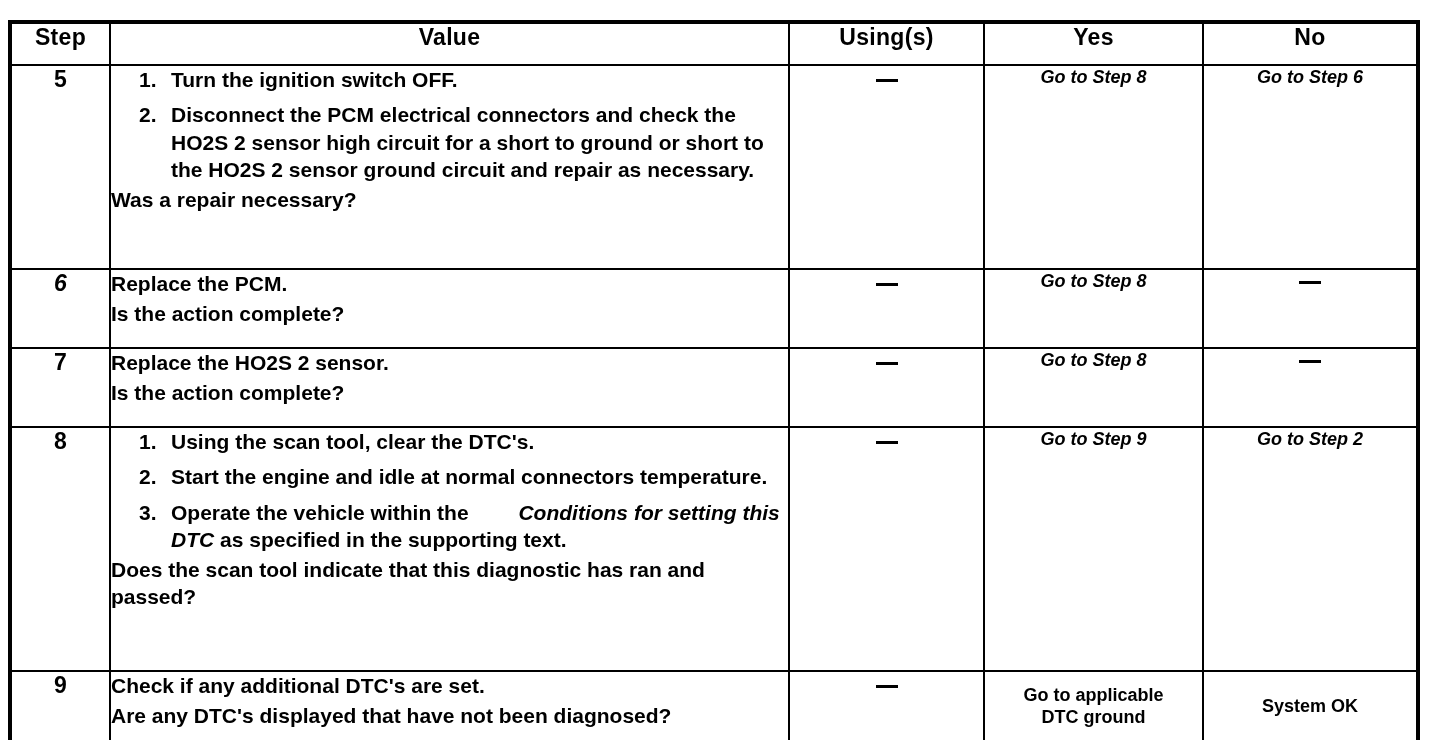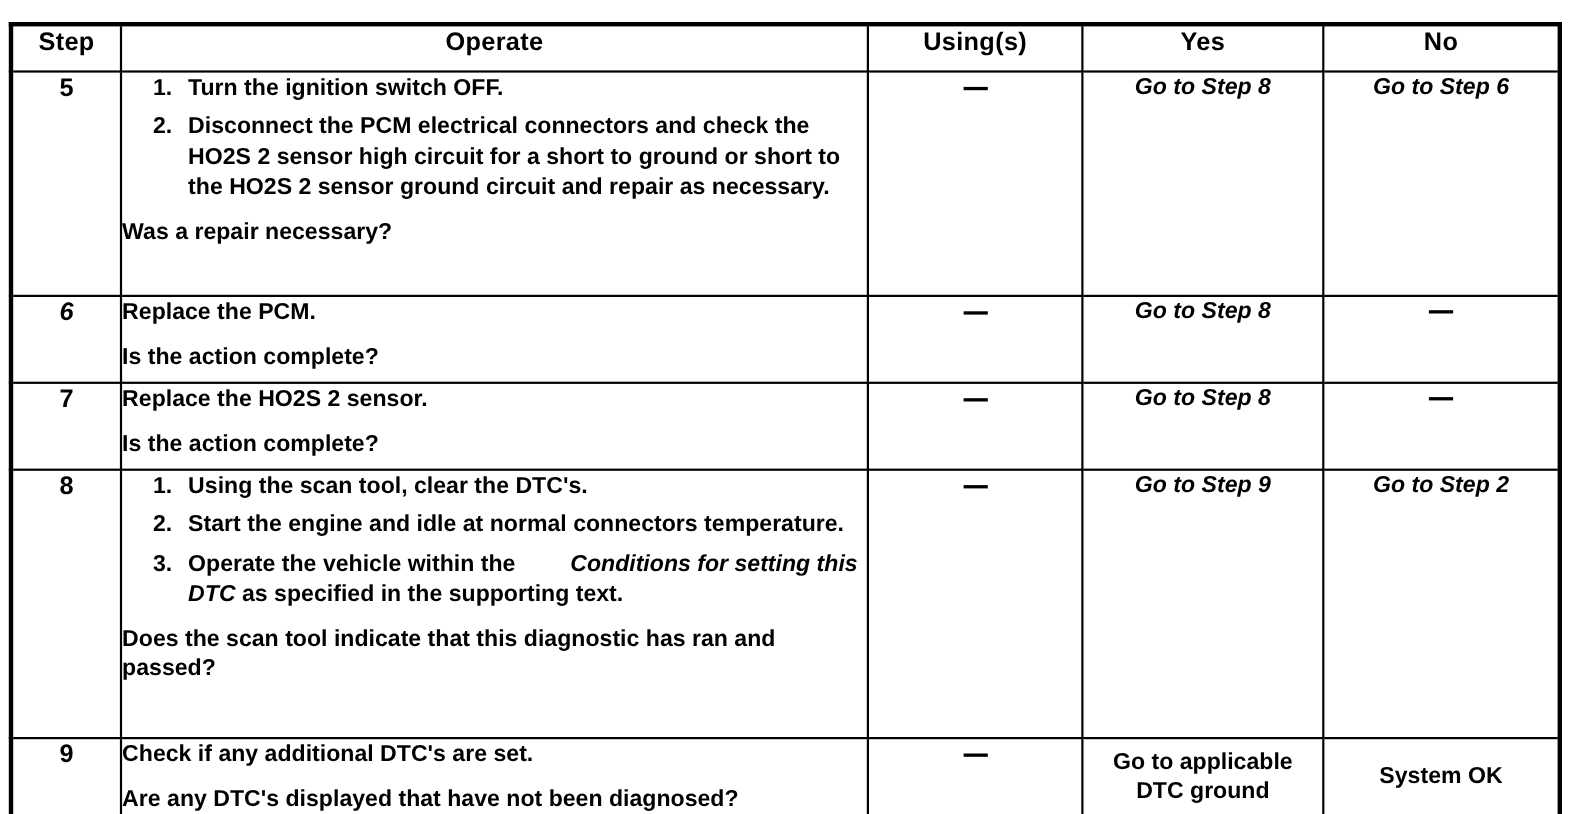--- a/index.html
+++ b/index.html
@@ -102,21 +102,21 @@
   }
   ol.steps li:last-child { margin-bottom: 2px; }
   ol.steps li .num {
     position: absolute;
     left: 28px;
     top: 0;
     width: 28px;
     text-align: left;
   }
   .question {
-    margin-top: 14px;
+    margin-top: 3px;
   }
   .it { font-style: italic; margin-left: 44px; }
 
   
   td.value-cell {
     text-align: center;
     vertical-align: middle;
     font-size: 22px;
     font-weight: bold;
   }
@@ -126,21 +126,21 @@
     height: 3px;
     background: #000;
     vertical-align: middle;
     font-size: 0;
   }
 
   
   td.answer-cell {
     text-align: center;
     vertical-align: bottom;
-    font-size: 21px;
+    font-size: 18px;
     font-weight: bold;
     font-style: italic;
     padding: 0 4px 7px 4px;
     line-height: 1.25;
   }
   td.answer-cell.upright { font-style: normal; }
   td.answer-cell.mid {
     vertical-align: middle;
     padding-bottom: 0;
   }
@@ -172,21 +172,21 @@
       <col class="c-step">
         <col class="c-action">
         <col class="c-value">
         <col class="c-yes">
         <col class="c-no">
     </colgroup>
 
     <thead>
       <tr>
         <th>Step</th>
-        <th>Operate</th>
+        <th>Value</th>
         <th>Using(s)</th>
         <th>Yes</th>
         <th>No</th>
       </tr>
     </thead>
 
     <tbody>
 
       <tr class="r5">
         <td class="step-cell">5</td>

